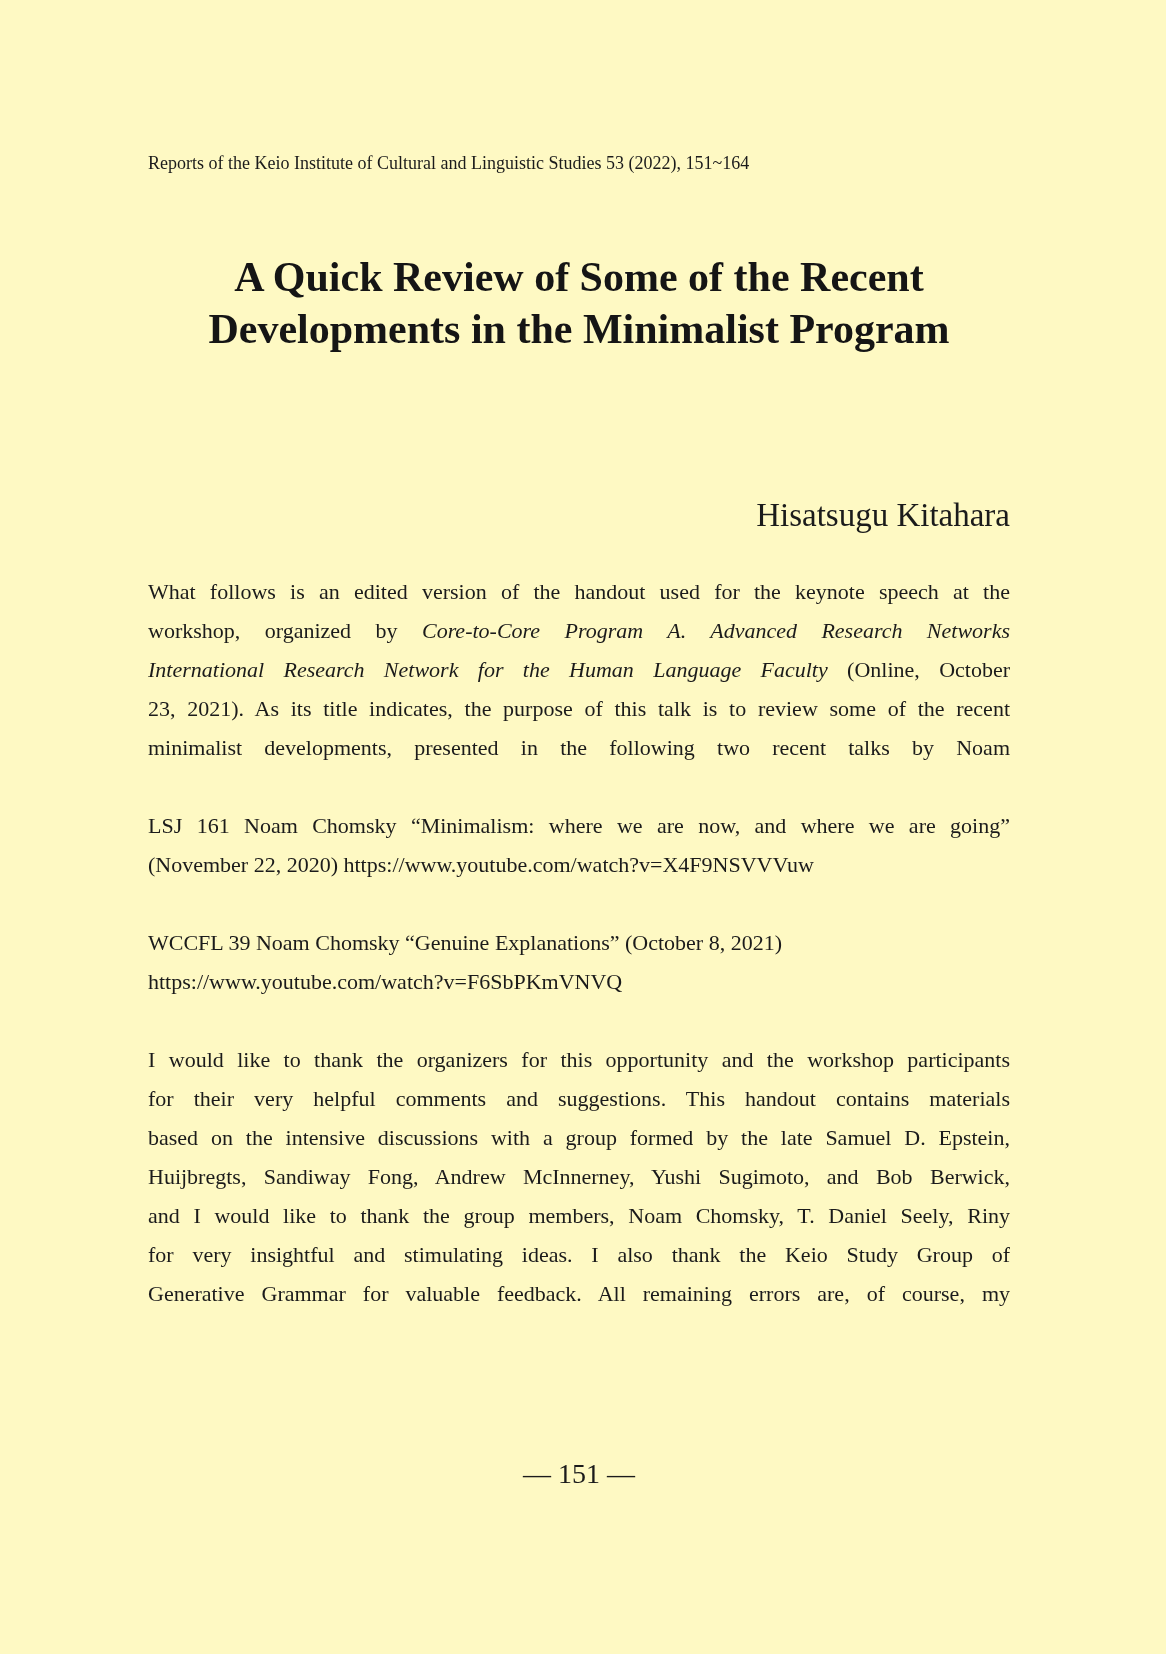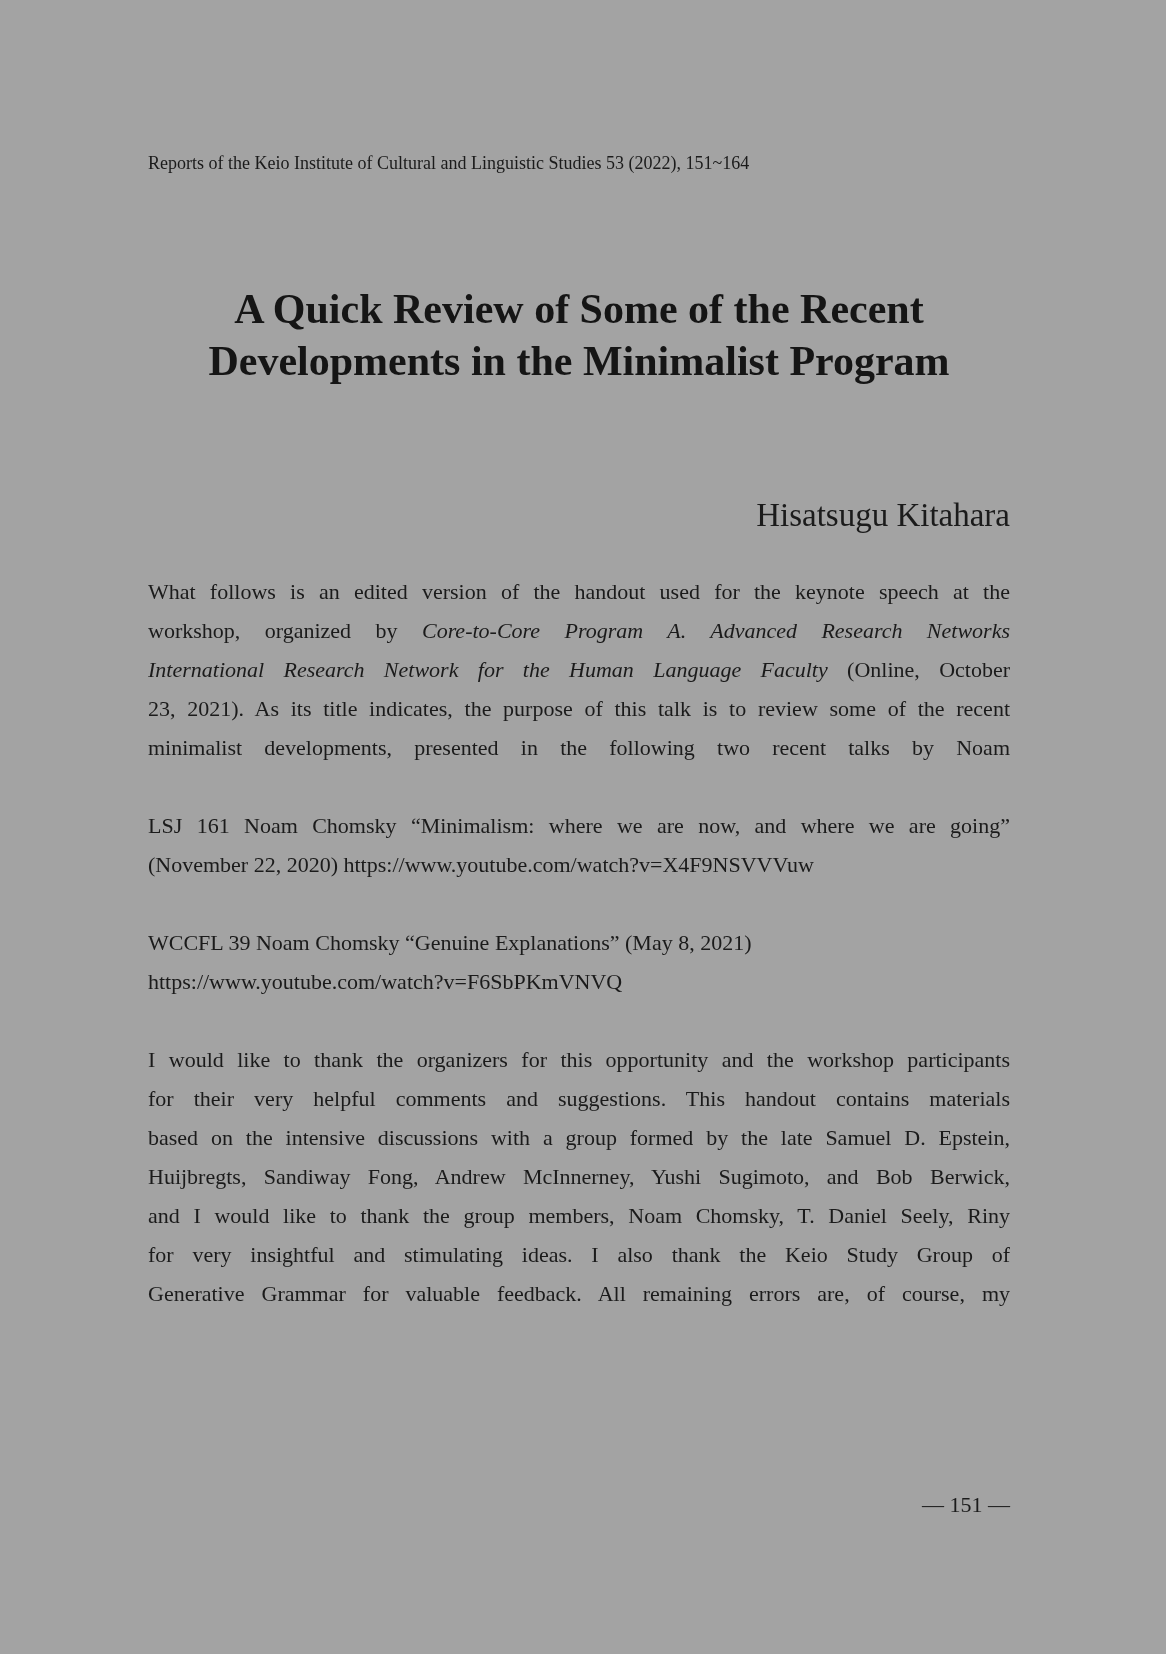--- a/index.html
+++ b/index.html
@@ -1,20 +1,20 @@
 <!DOCTYPE html>
 <html><head>
 <meta charset="utf-8">
 <style>
   html, body { margin: 0; padding: 0; background: #ffffff; }
   .page {
     position: relative;
     width: 1166px;
     height: 1654px;
-    background: #a3a3a3;
+    background: #fef9c3;
     font-family: "Liberation Serif", serif;
     color: #1b1b1b;
     overflow: hidden;
   }
   .running-header {
     position: absolute;
     left: 148px;
     top: 152px;
     width: 862px;
     font-size: 18px;
@@ -25,21 +25,20 @@
   .doc-title {
     position: absolute;
     left: 148px;
     top: 251px;
     width: 862px;
     text-align: center;
     font-weight: bold;
     font-size: 42px;
     line-height: 52px;
     color: #151515;
-    margin-top: 32px;
   }
   .author-line {
     position: absolute;
     left: 148px;
     top: 452px;
     width: 862px;
     text-align: right;
     font-size: 33px;
     line-height: 38px;
     margin-top: 44px;
@@ -60,24 +59,24 @@
     text-align: left;
   }
   .line.stretch {
     text-align: justify;
     text-align-last: justify;
   }
   .seg.italic { font-style: italic; }
   .page-footer {
     position: absolute;
     left: 148px;
-    top: 1492px;
+    top: 1461px;
     width: 862px;
-    text-align: right;
-    font-size: 22px;
+    text-align: center;
+    font-size: 28px;
     line-height: 26px;
   }
 </style>
 </head>
 <body>
 
 <div class="page">
 
   <div class="running-header">Reports of the Keio Institute of Cultural and Linguistic Studies 53 (2022), 151~164</div>
 
@@ -94,21 +93,21 @@
         <div class="line stretch"><span class="seg">workshop, organized by </span><span class="seg italic">Core-to-Core Program A. Advanced Research Networks</span></div>
         <div class="line stretch"><span class="seg italic">International Research Network for the Human Language Faculty</span><span class="seg"> (Online, October</span></div>
         <div class="line stretch"><span class="seg">23, 2021). As its title indicates, the purpose of this talk is to review some of the recent</span></div>
         <div class="line stretch"><span class="seg">minimalist developments, presented in the following two recent talks by Noam</span></div>
       </div>
       <div class="paragraph">
         <div class="line stretch"><span class="seg">LSJ 161 Noam Chomsky “Minimalism: where we are now, and where we are going”</span></div>
         <div class="line"><span class="seg">(November 22, 2020) https://www.youtube.com/watch?v=X4F9NSVVVuw</span></div>
       </div>
       <div class="paragraph">
-        <div class="line"><span class="seg">WCCFL 39 Noam Chomsky “Genuine Explanations” (May 8, 2021)</span></div>
+        <div class="line"><span class="seg">WCCFL 39 Noam Chomsky “Genuine Explanations” (October 8, 2021)</span></div>
         <div class="line"><span class="seg">https://www.youtube.com/watch?v=F6SbPKmVNVQ</span></div>
       </div>
       <div class="paragraph">
         <div class="line stretch"><span class="seg">I would like to thank the organizers for this opportunity and the workshop participants</span></div>
         <div class="line stretch"><span class="seg">for their very helpful comments and suggestions. This handout contains materials</span></div>
         <div class="line stretch"><span class="seg">based on the intensive discussions with a group formed by the late Samuel D. Epstein,</span></div>
         <div class="line stretch"><span class="seg">Huijbregts, Sandiway Fong, Andrew McInnerney, Yushi Sugimoto, and Bob Berwick,</span></div>
         <div class="line stretch"><span class="seg">and I would like to thank the group members, Noam Chomsky, T. Daniel Seely, Riny</span></div>
         <div class="line stretch"><span class="seg">for very insightful and stimulating ideas. I also thank the Keio Study Group of</span></div>
         <div class="line stretch"><span class="seg">Generative Grammar for valuable feedback. All remaining errors are, of course, my</span></div>

